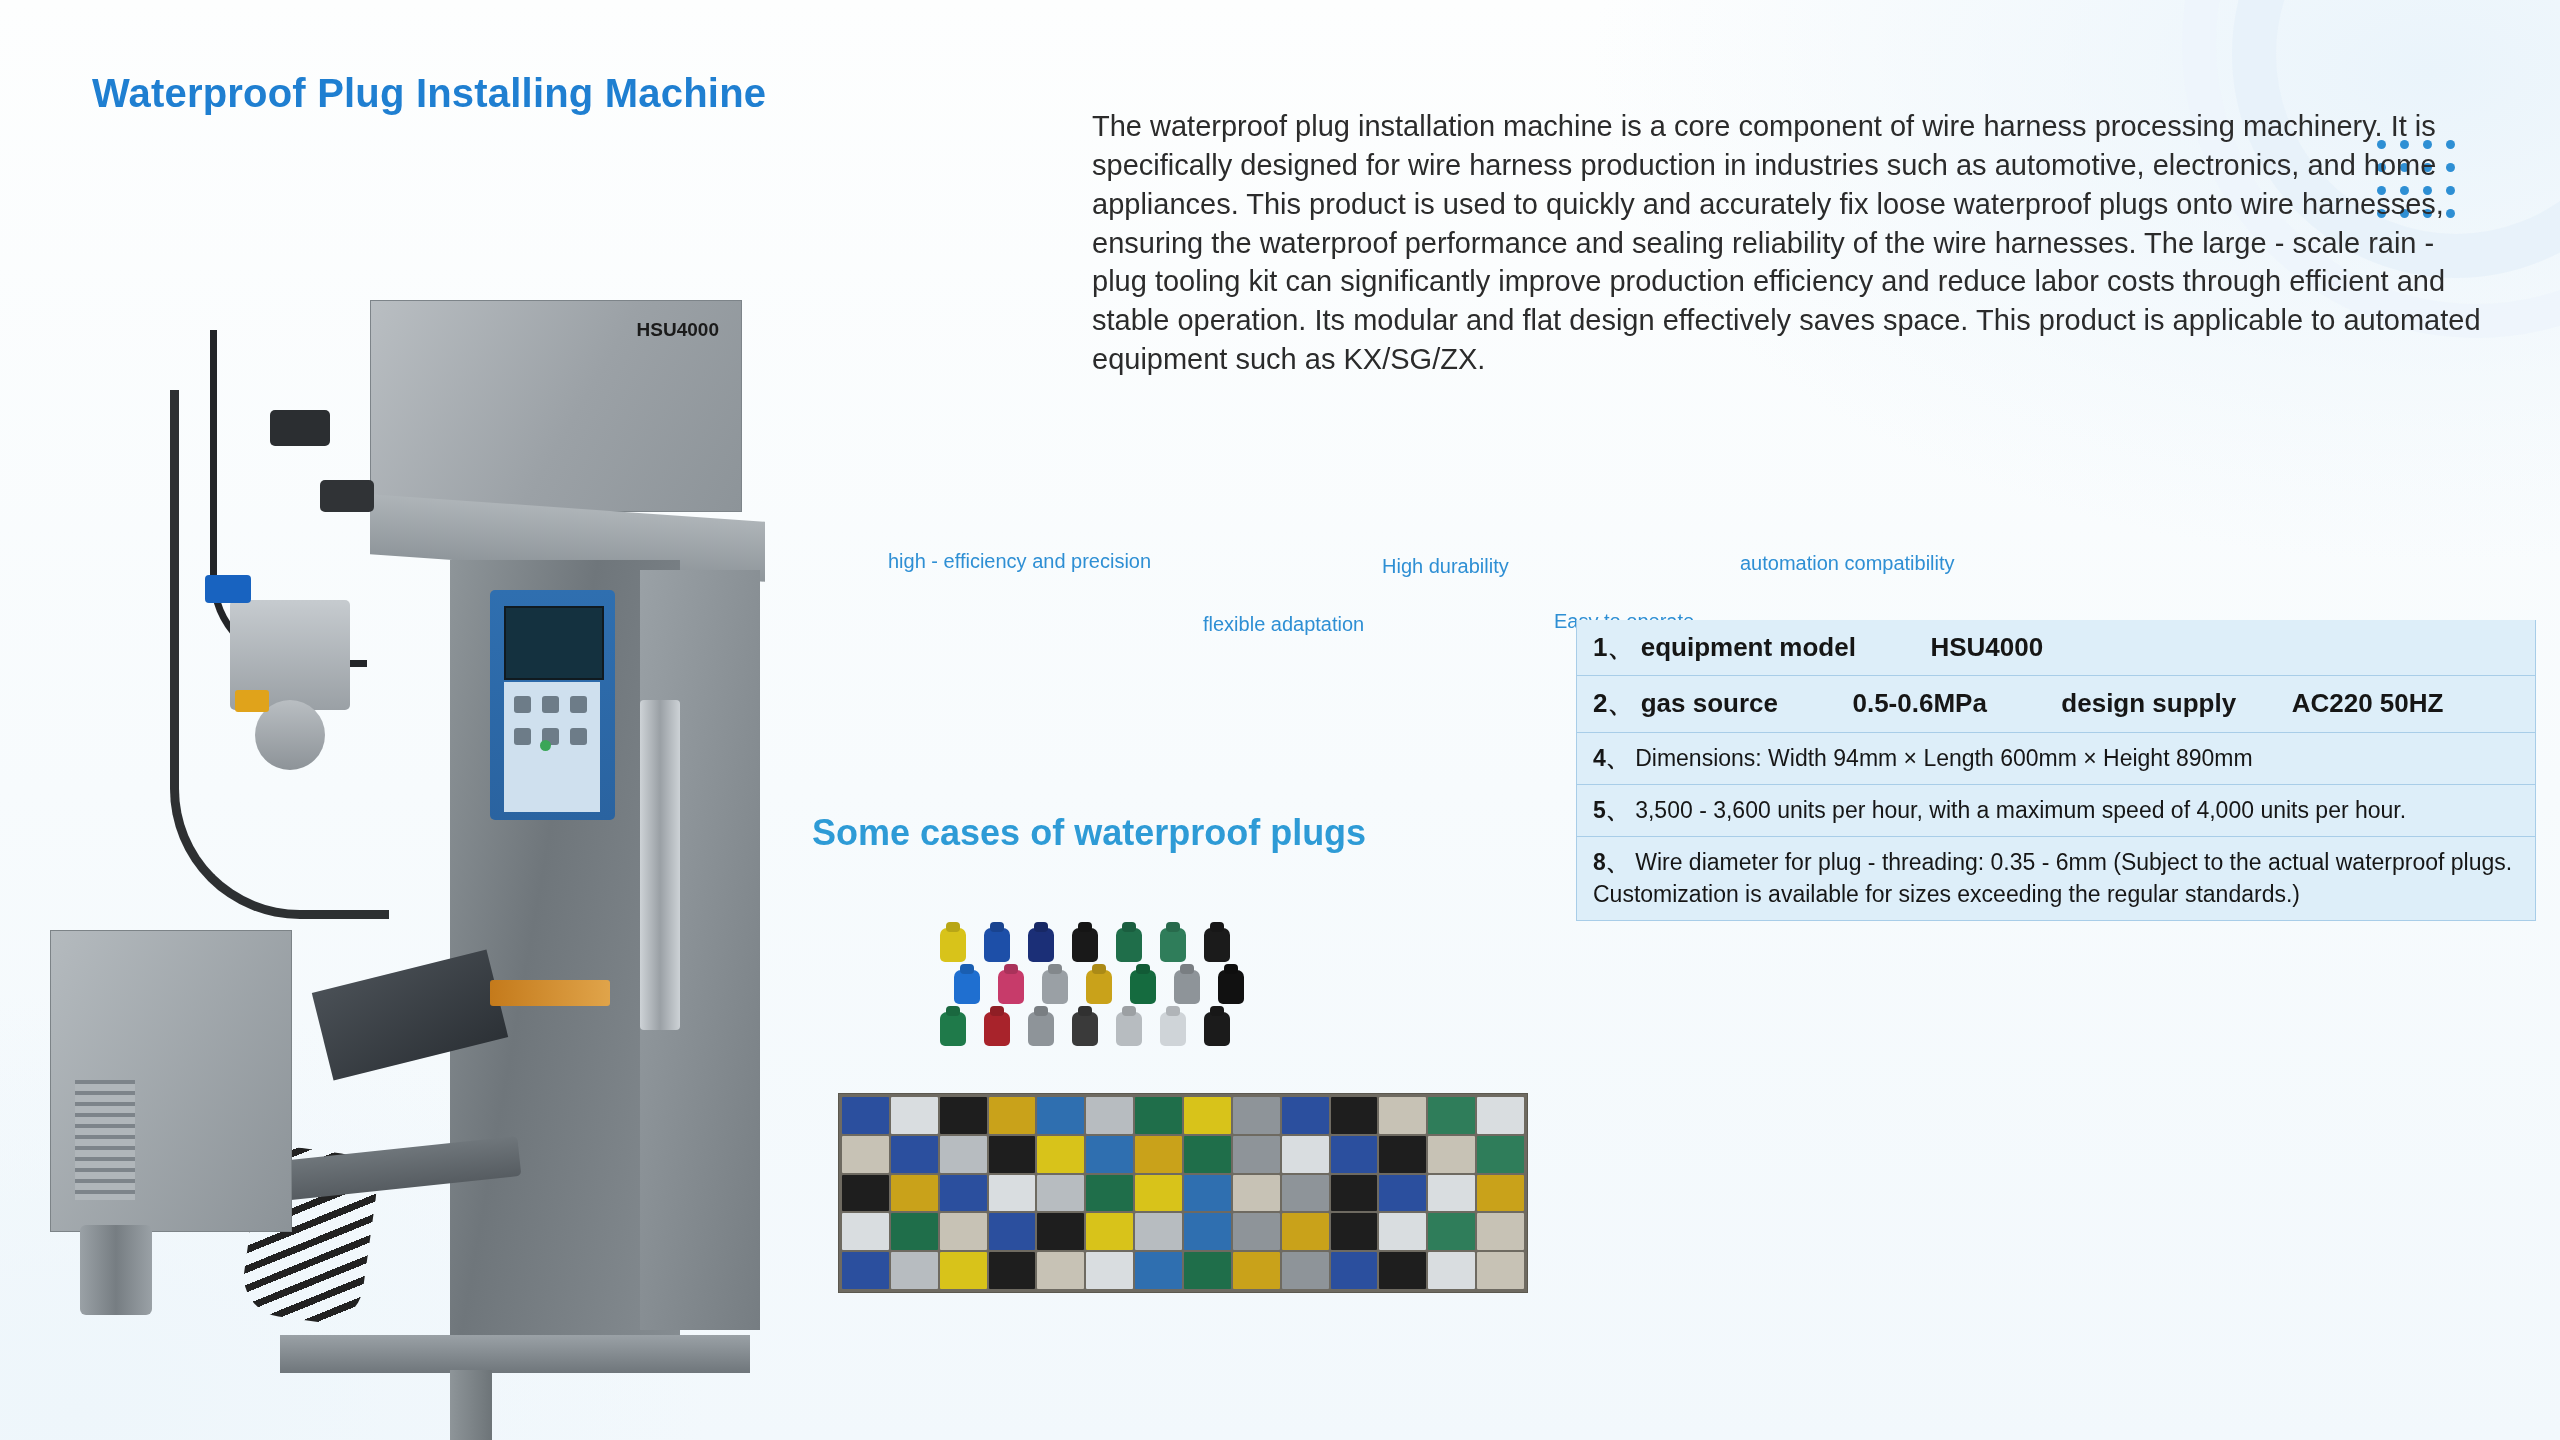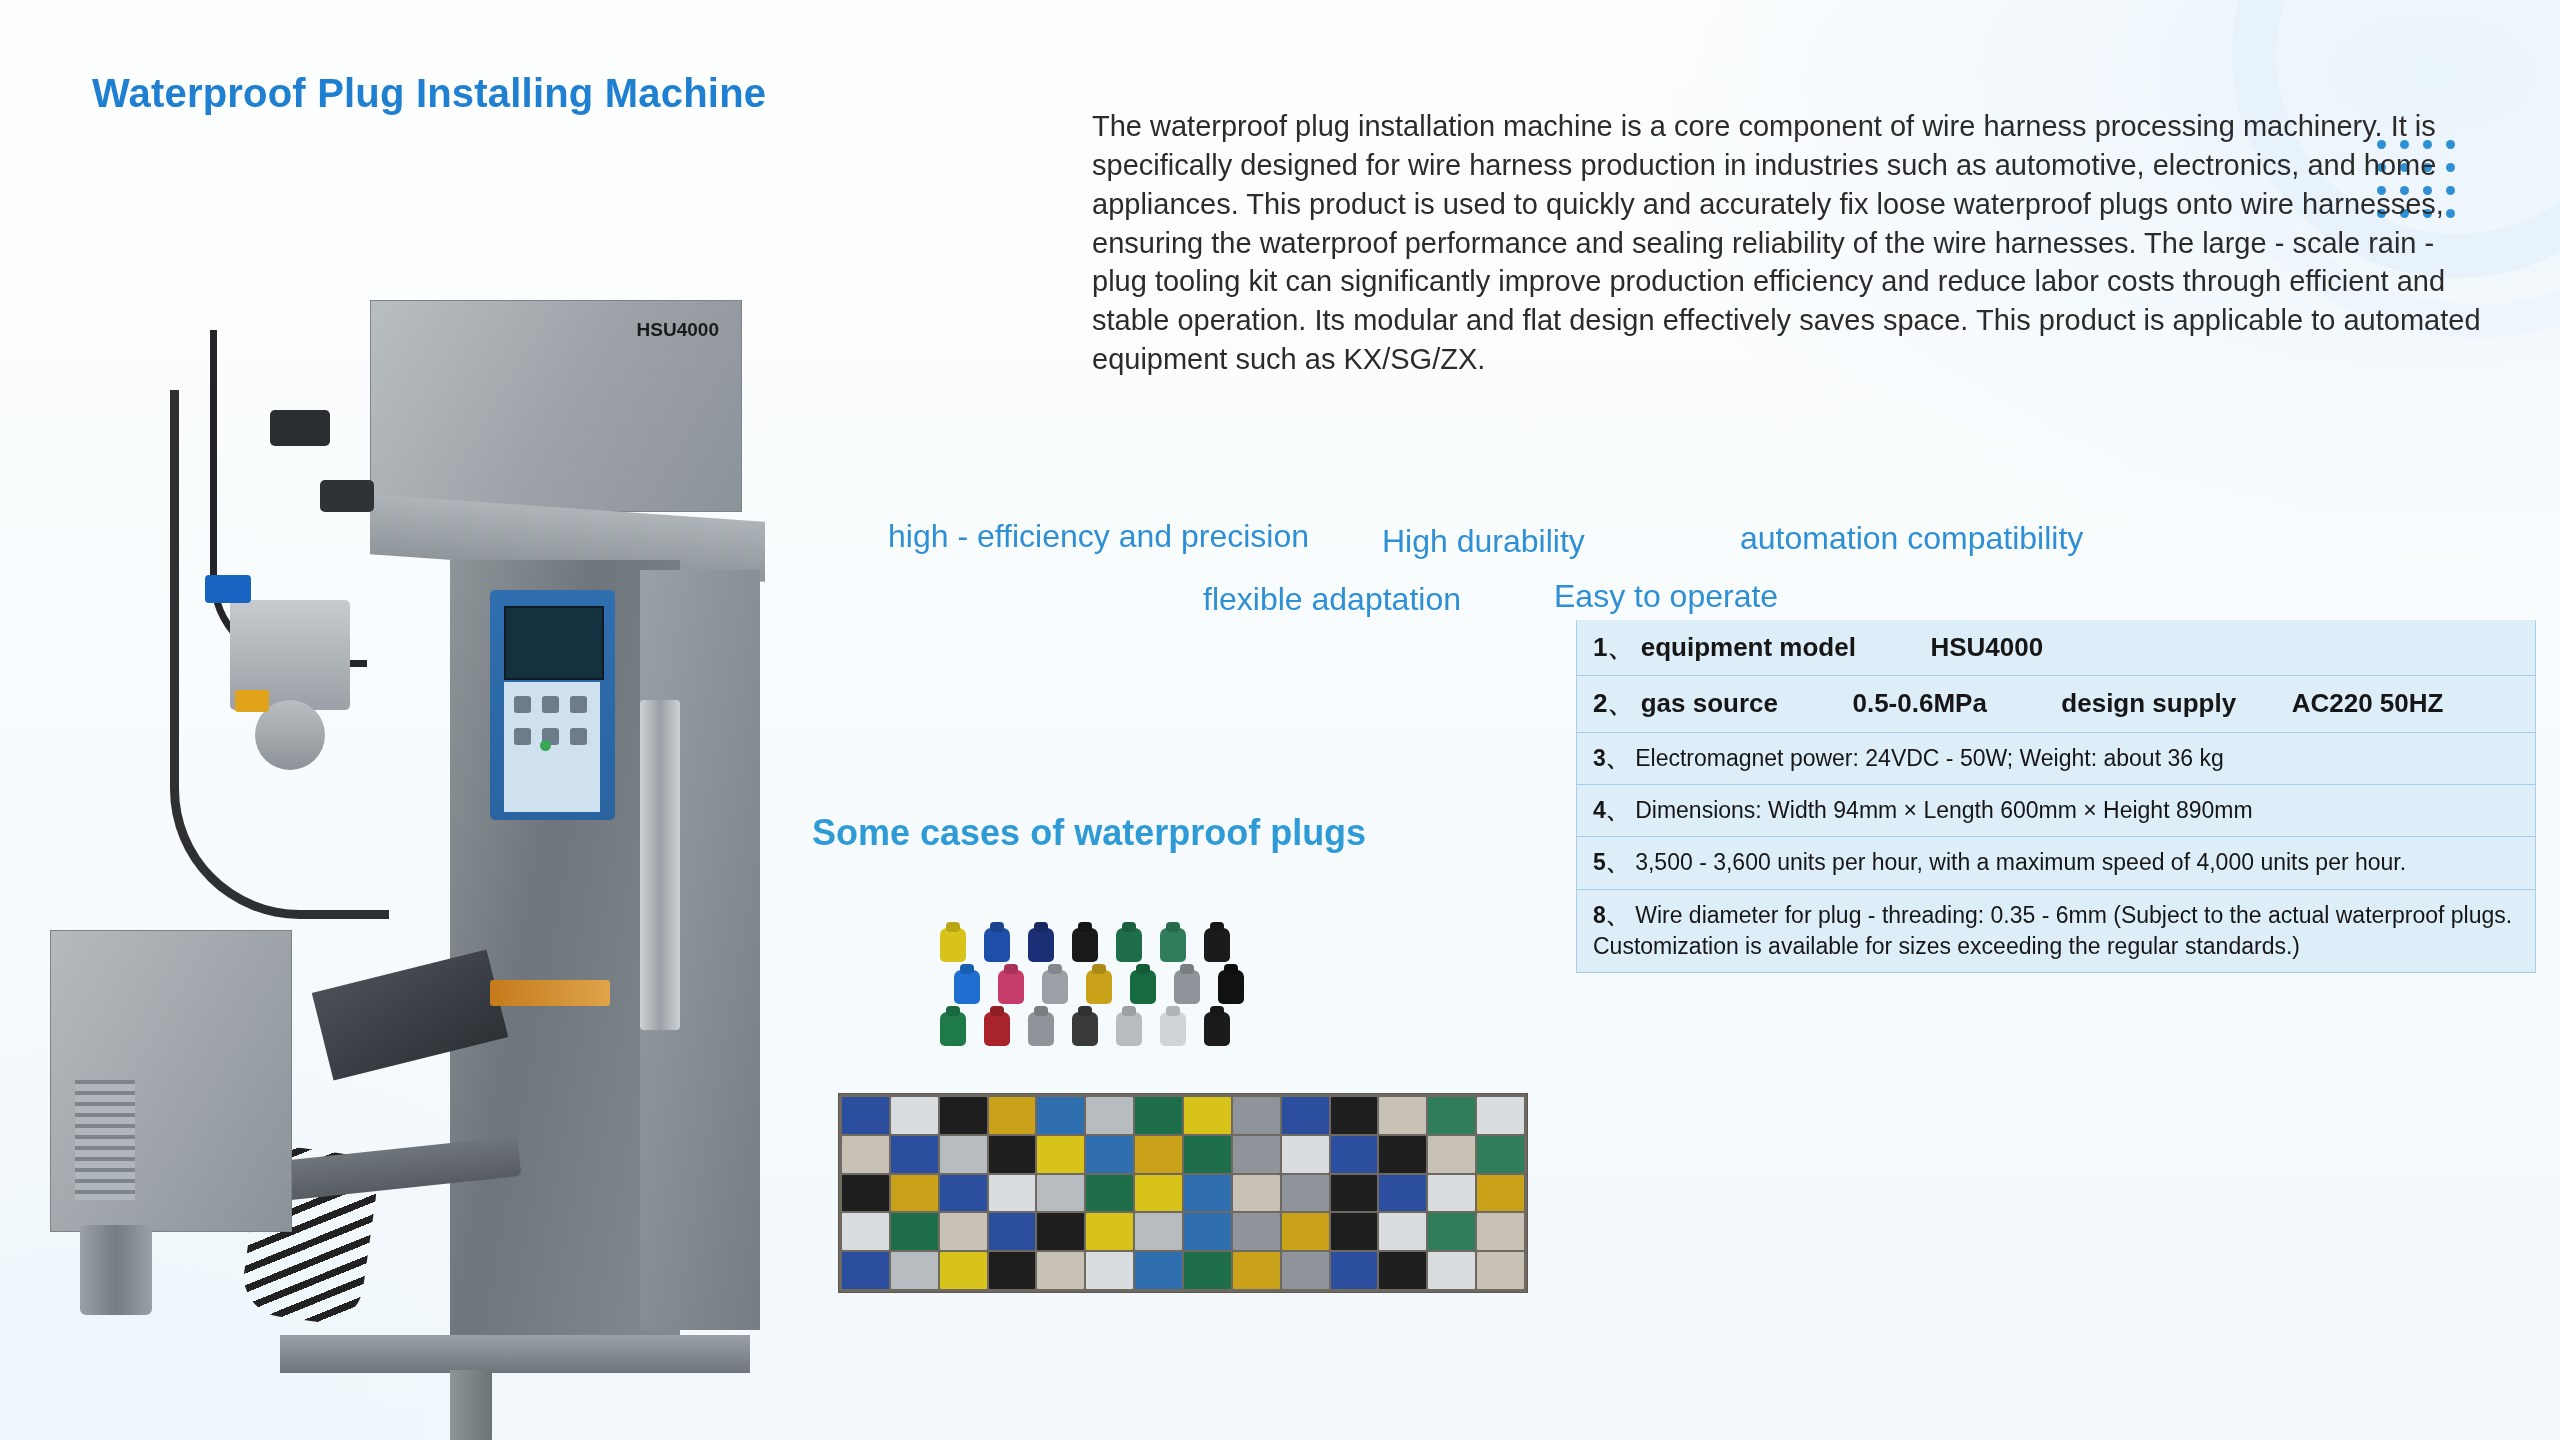--- a/index.html
+++ b/index.html
@@ -67,22 +67,23 @@
     font-size: 29px;
     line-height: 1.34;
     color: #2b2b2b;
     text-align: left;
     margin-left: 44px;
   }
 
   .feature {
     position: absolute;
     color: #2e8fd4;
-    font-size: 32px;
+    font-size: 20px;
     white-space: nowrap;
+    margin-top: 32px;
   }
   .f1 { left: 888px; top: 518px; }
   .f2 { left: 1382px; top: 523px; }
   .f3 { left: 1740px; top: 520px; text-align: center; }
   .f4 { left: 1203px; top: 581px; }
   .f5 { left: 1554px; top: 578px; }
 
   .cases-title {
     position: absolute;
     left: 812px;
@@ -481,24 +482,20 @@
       <span class="num">2、</span>
       <span>gas source</span>
       <span class="sp-2"></span>
       <span>0.5-0.6MPa</span>
       <span class="sp-2"></span>
       <span>design supply</span>
       <span class="sp-3"></span>
       <span>AC220 50HZ</span>
     </div>
 
-    <div class="tech-row">
-      <span class="num">3、</span>
-      <span>Electromagnet power: 24VDC - 50W; Weight: about 36 kg</span>
-    </div>
 
     <div class="tech-row">
       <span class="num">4、</span>
       <span>Dimensions: Width 94mm × Length 600mm × Height 890mm</span>
     </div>
 
     <div class="tech-row">
       <span class="num">5、</span>
       <span>3,500 - 3,600 units per hour, with a maximum speed of 4,000 units per hour.</span>
     </div>

